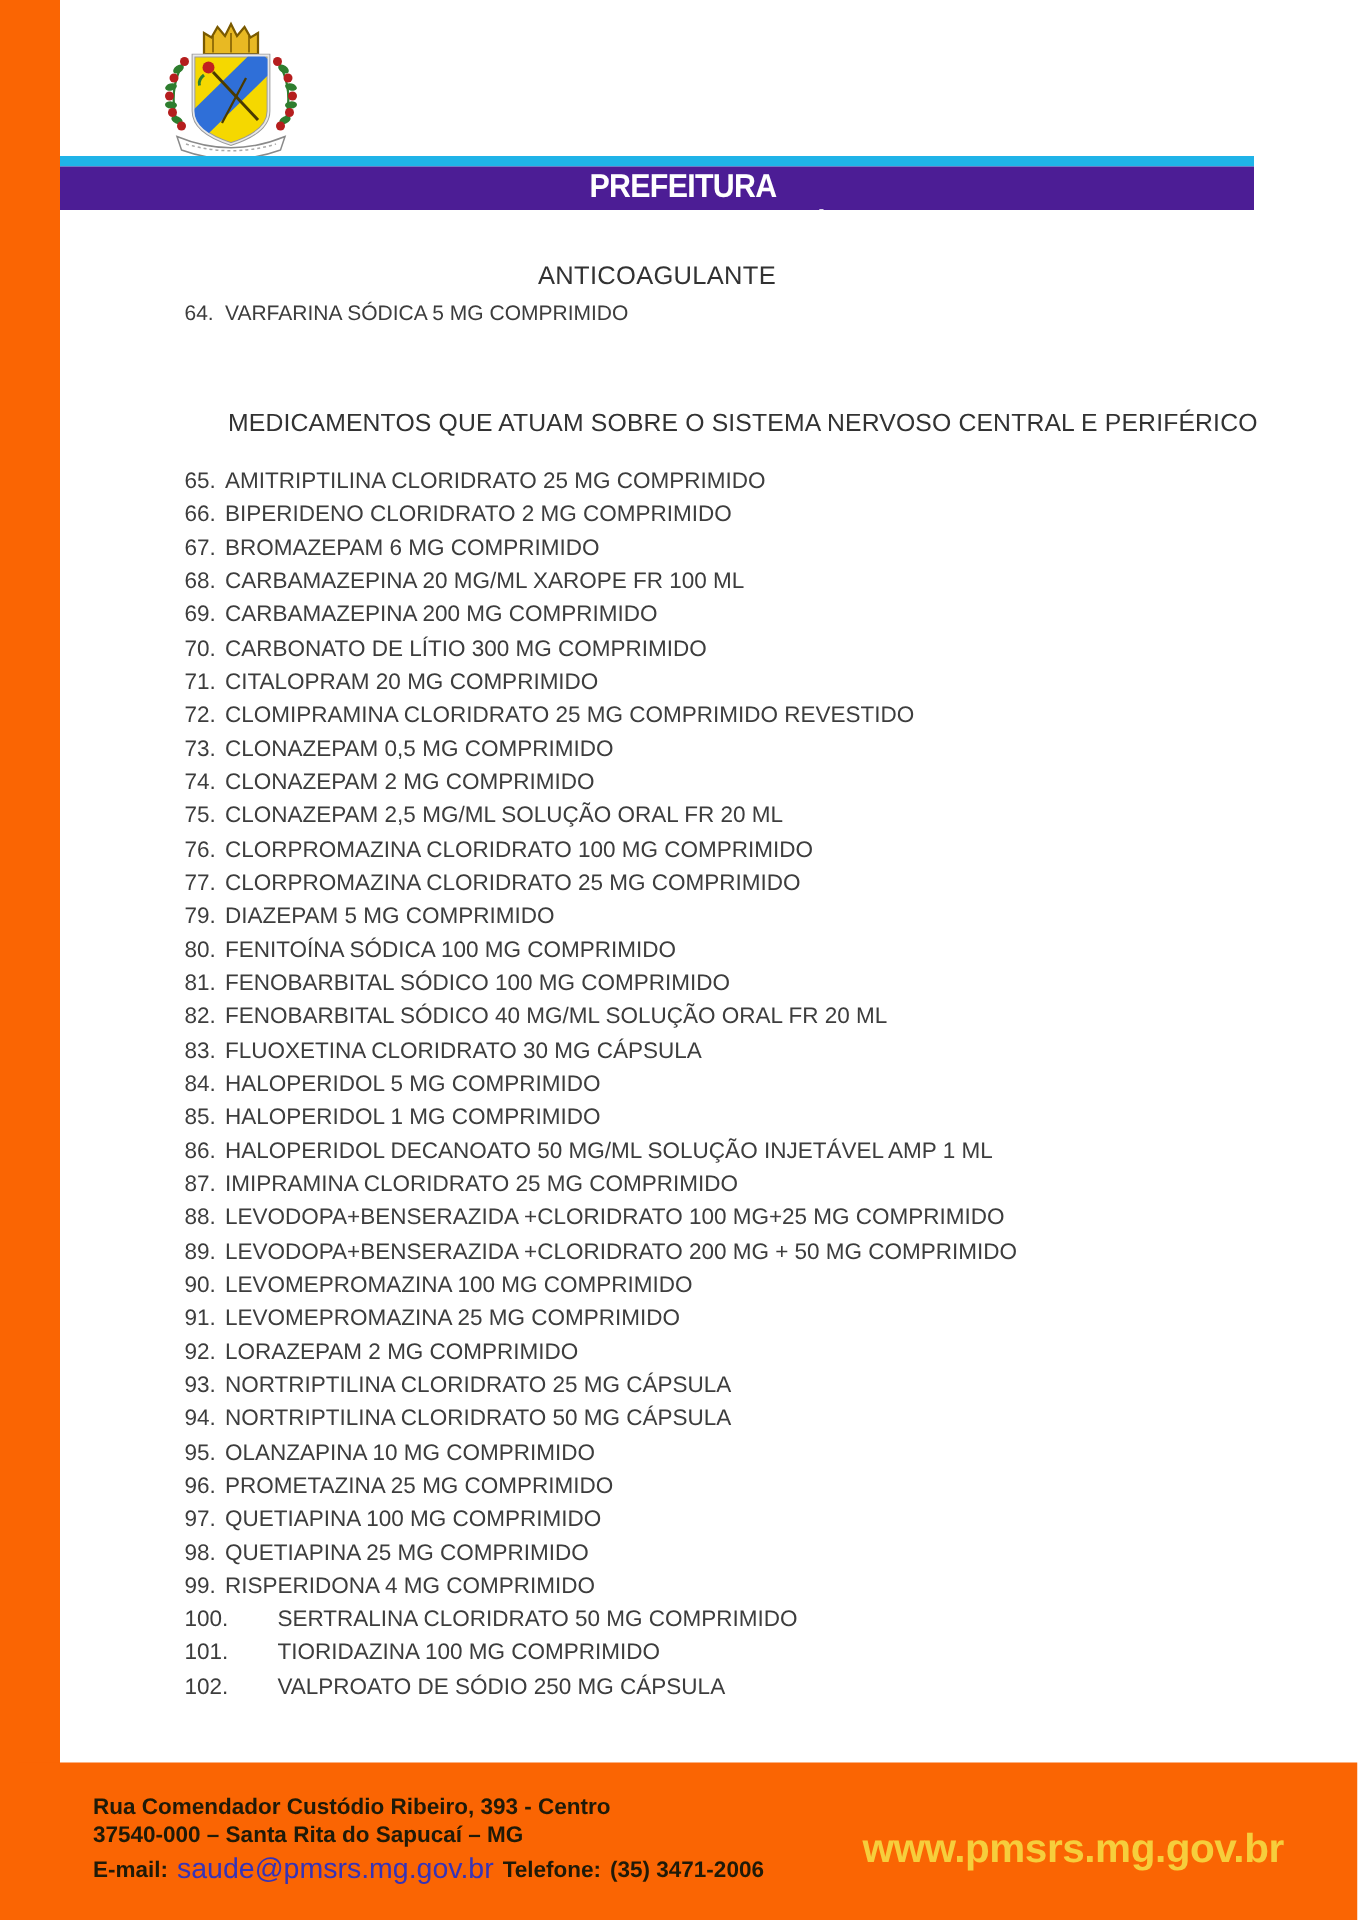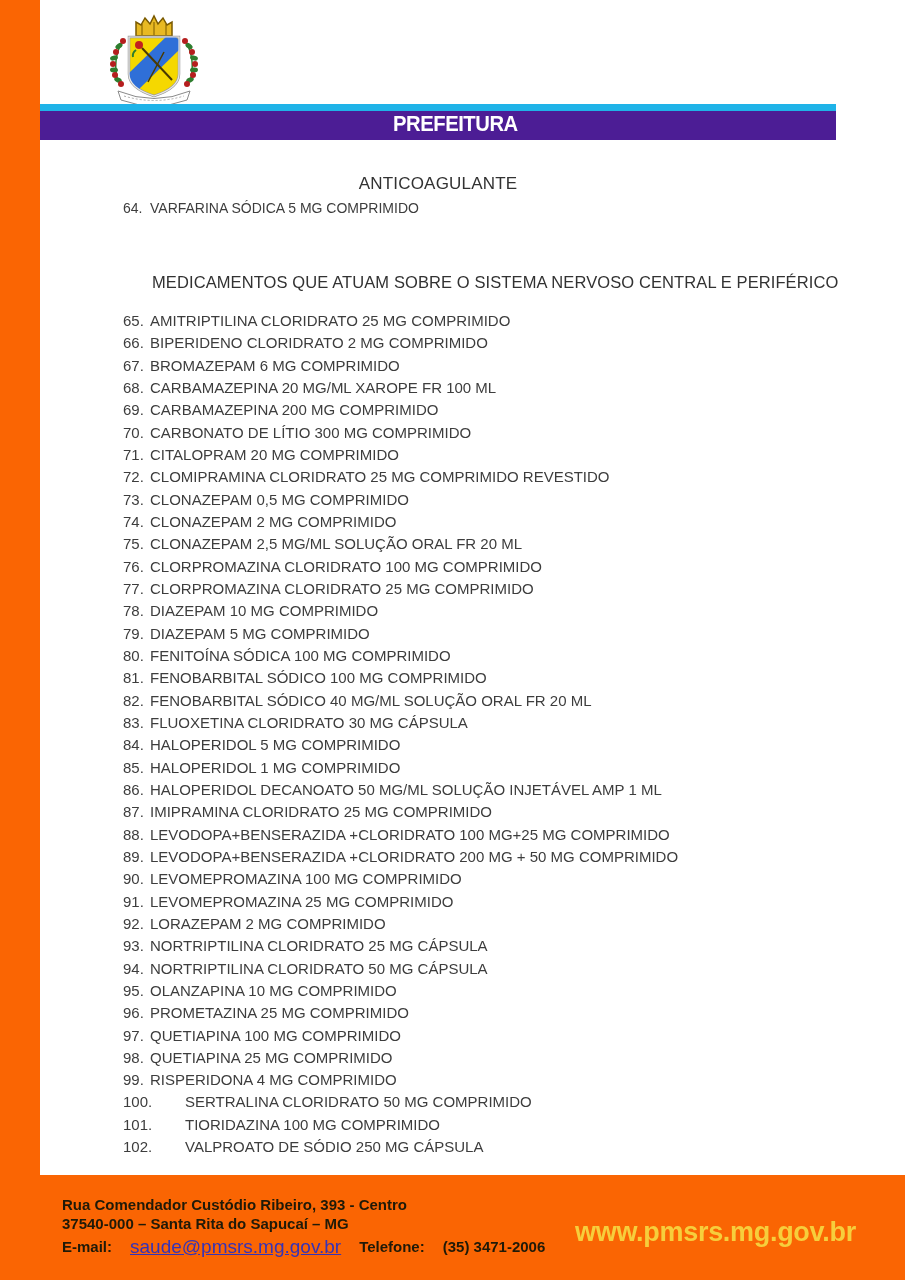--- a/index.html
+++ b/index.html
@@ -33,22 +33,22 @@
   .med-list{
     position:absolute;left:123px;top:310px;margin:0;padding:0;list-style:none;
     font-size:15px;color:#3d3d3d;
   }
   .med-list li{line-height:22.33px;white-space:nowrap;}
   .item-num{display:inline-block;min-width:27px;}
   .item-num.wide{min-width:62px;}
   .addr{
     position:absolute;left:50px;top:20px;color:#1f1a08;font-weight:bold;font-size:15px;line-height:19px;
   }
-  .contact-line{margin-top:4px;display:flex;align-items:center;gap:18px;}
-  .email-link{color:#3533b8;text-decoration:underline;font-size:19px;font-weight:normal;cursor:pointer;}
+  .contact-line{margin-top:4px;display:flex;align-items:center;gap:6px;}
+  .email-link{color:#3533b8;font-size:19px;font-weight:normal;cursor:pointer;}
   .ftr-site{
     position:absolute;left:563px;top:42px;color:#f6ce3c;font-weight:bold;font-size:27px;letter-spacing:-0.3px;
   }
 </style>
 </head>
 <body>
 
 <div class="page">
 
   <div class="left-border"></div>
@@ -168,23 +168,20 @@
       </li>
 
       <li>
         <span class="item-num">76.</span><span>CLORPROMAZINA CLORIDRATO 100 MG COMPRIMIDO</span>
       </li>
 
       <li>
         <span class="item-num">77.</span><span>CLORPROMAZINA CLORIDRATO 25 MG COMPRIMIDO</span>
       </li>
 
-      <li>
-        <span class="item-num">78.</span><span>DIAZEPAM 10 MG COMPRIMIDO</span>
-      </li>
 
       <li>
         <span class="item-num">79.</span><span>DIAZEPAM 5 MG COMPRIMIDO</span>
       </li>
 
       <li>
         <span class="item-num">80.</span><span>FENITOÍNA SÓDICA 100 MG COMPRIMIDO</span>
       </li>
 
       <li>

